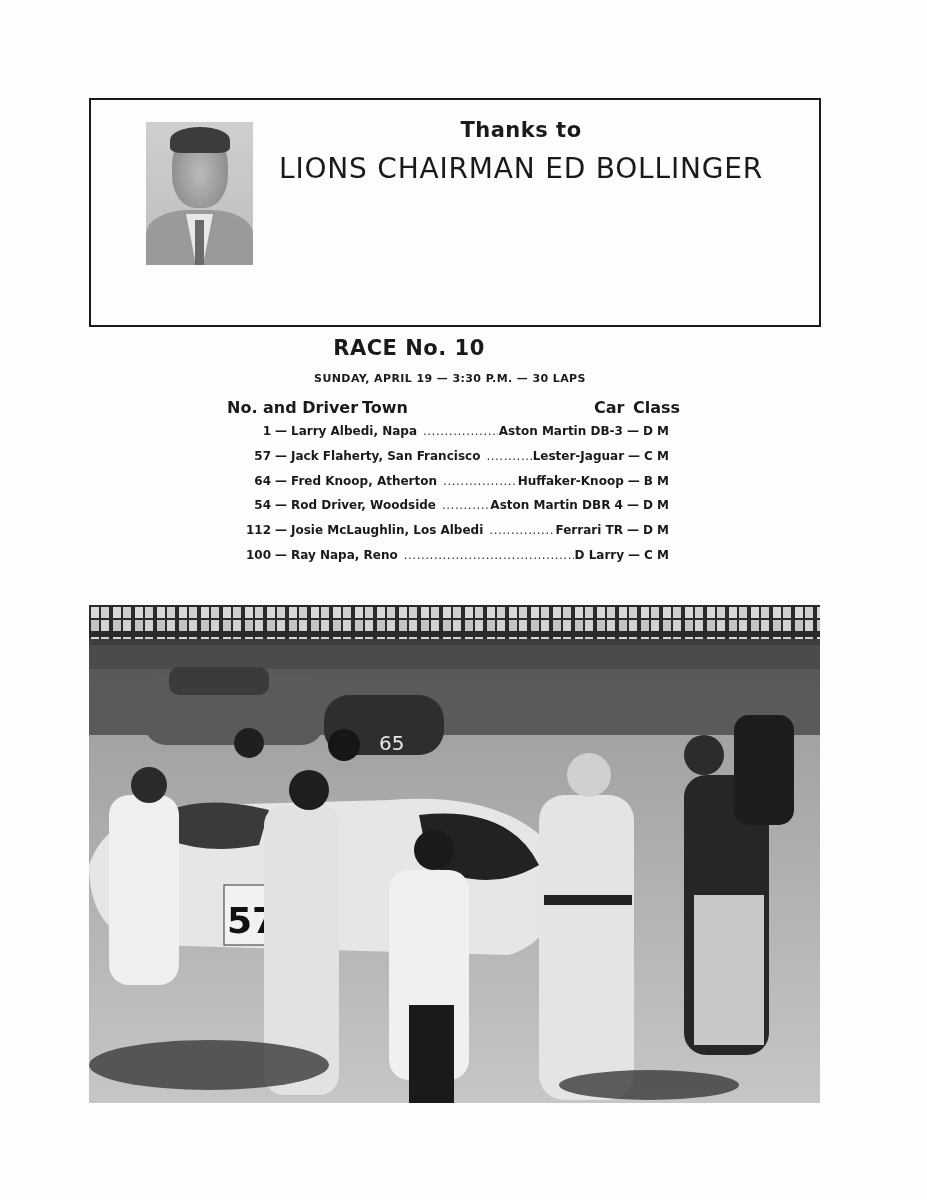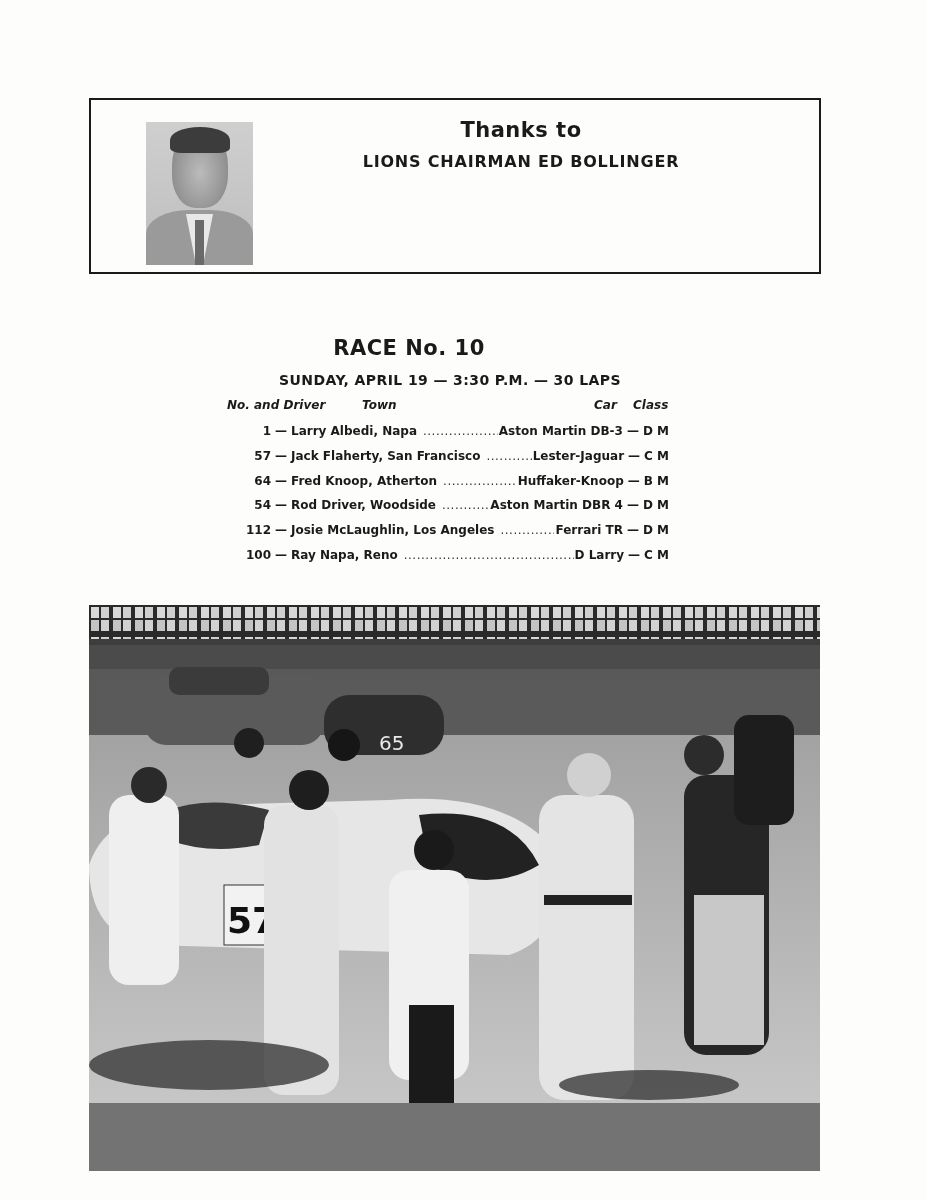--- a/index.html
+++ b/index.html
@@ -1,21 +1,21 @@
 <!DOCTYPE html>
 <html><head>
 <meta charset="utf-8">
 <style>
   html, body { margin: 0; padding: 0; }
   body {
     width: 927px; height: 1200px; background: #fdfdfb; position: relative; overflow: hidden;
     font-family: "DejaVu Sans", "Liberation Sans", sans-serif; color: #1a1a1a;
   }
   .box {
-    position: absolute; left: 89px; top: 98px; width: 732px; height: 176px;
+    position: absolute; left: 89px; top: 98px; width: 732px; height: 229px;
     border: 2px solid #1a1a1a; box-sizing: border-box;
   }
   .portrait {
     position: absolute; left: 55px; top: 22px; width: 107px; height: 143px;
     background: linear-gradient(180deg, #cfcfcf 0%, #bdbdbd 100%);
     overflow: hidden;
   }
   .portrait .head {
     position: absolute; left: 26px; top: 8px; width: 56px; height: 78px;
     border-radius: 45% 45% 42% 42%; background: radial-gradient(ellipse at 50% 55%, #bbb 0%, #8d8d8d 75%, #555 100%);
@@ -34,55 +34,55 @@
   }
   .portrait .tie {
     position: absolute; left: 49px; top: 98px; width: 9px; height: 48px; background: #6a6a6a;
   }
   .thanks-title {
     position: absolute; left: 185px; top: 18px; width: 490px; text-align: center;
     font-size: 21px; font-weight: bold; letter-spacing: 0.5px;
   }
   .chairman {
     position: absolute; left: 185px; top: 52px; width: 490px; text-align: center;
-    font-size: 16px; font-weight: bold; letter-spacing: 0.8px;
+    font-size: 28px; font-weight: normal; letter-spacing: 0.8px;
   }
   .blurb {
     position: absolute; left: 195px; top: 92px; width: 465px;
     font-size: 12.2px; line-height: 19px; text-align: justify; letter-spacing: 0.3px;
   }
   .race-title {
     position: absolute; left: 0; width: 818px; top: 336px; text-align: center;
     font-size: 21px; font-weight: bold; letter-spacing: 0.5px;
   }
   .race-sub {
     position: absolute; left: 0; width: 900px; top: 372px; text-align: center;
-    font-size: 14px; font-weight: bold; letter-spacing: 0.4px;
+    font-size: 11px; font-weight: bold; letter-spacing: 0.4px;
   }
   .hdr {
-    position: absolute; top: 398px; font-size: 12px; font-weight: bold; font-style: italic;
+    position: absolute; top: 398px; font-size: 16px; font-weight: bold;
   }
   .entries {
     position: absolute; left: 226px; top: 424px; width: 443px;
   }
   .row {
     display: flex; align-items: baseline; height: 24.8px;
     font-size: 12px; font-weight: bold; white-space: nowrap;
   }
   .row .num { width: 45px; text-align: right; }
   .row .dash { padding: 0 4px; }
   .row .dots {
     flex: 1; overflow: hidden; margin: 0 1px 0 6px; font-weight: normal;
     letter-spacing: 0.5px; color: #333;
   }
   .row .dots::after {
     content: "........................................................................................................................................";
   }
   .photo {
-    position: absolute; left: 89px; top: 605px; width: 731px; height: 566px;
+    position: absolute; left: 89px; top: 605px; width: 731px; height: 498px;
     background: #737373; overflow: hidden; text-align: right;
   }
   .photo svg { display: block; }
 </style>
 </head>
 <body>
 
 <div class="box">
   <div class="portrait">
     <div class="body"></div>
@@ -136,21 +136,21 @@
     <span class="dash">—</span>
     <span>Rod Driver, Woodside</span>
     <span class="dots"></span>
     <span>Aston Martin DBR 4</span>
     <span class="dash">—</span>
     <span>D M</span>
   </div>
   <div class="row">
     <span class="num">112</span>
     <span class="dash">—</span>
-    <span>Josie McLaughlin, Los Angeles</span>
+    <span>Josie McLaughlin, Los Albedi</span>
     <span class="dots"></span>
     <span>Ferrari TR</span>
     <span class="dash">—</span>
     <span>D M</span>
   </div>
   <div class="row">
     <span class="num">100</span>
     <span class="dash">—</span>
     <span>Ray Napa, Reno</span>
     <span class="dots"></span>

